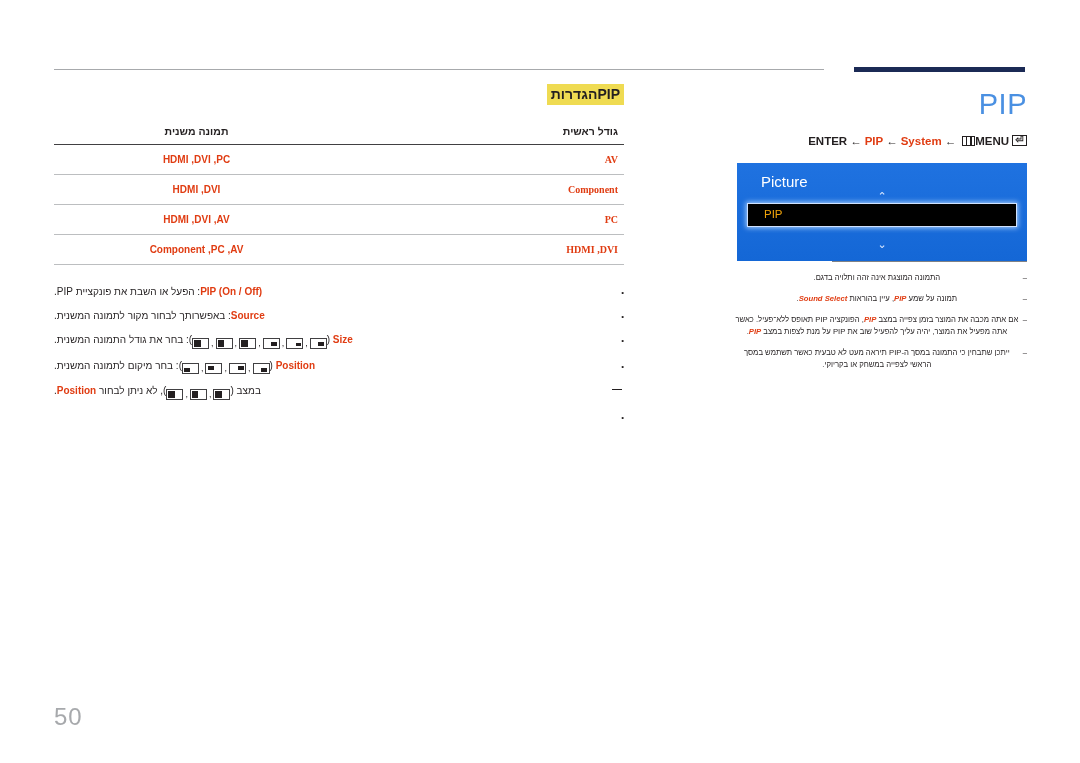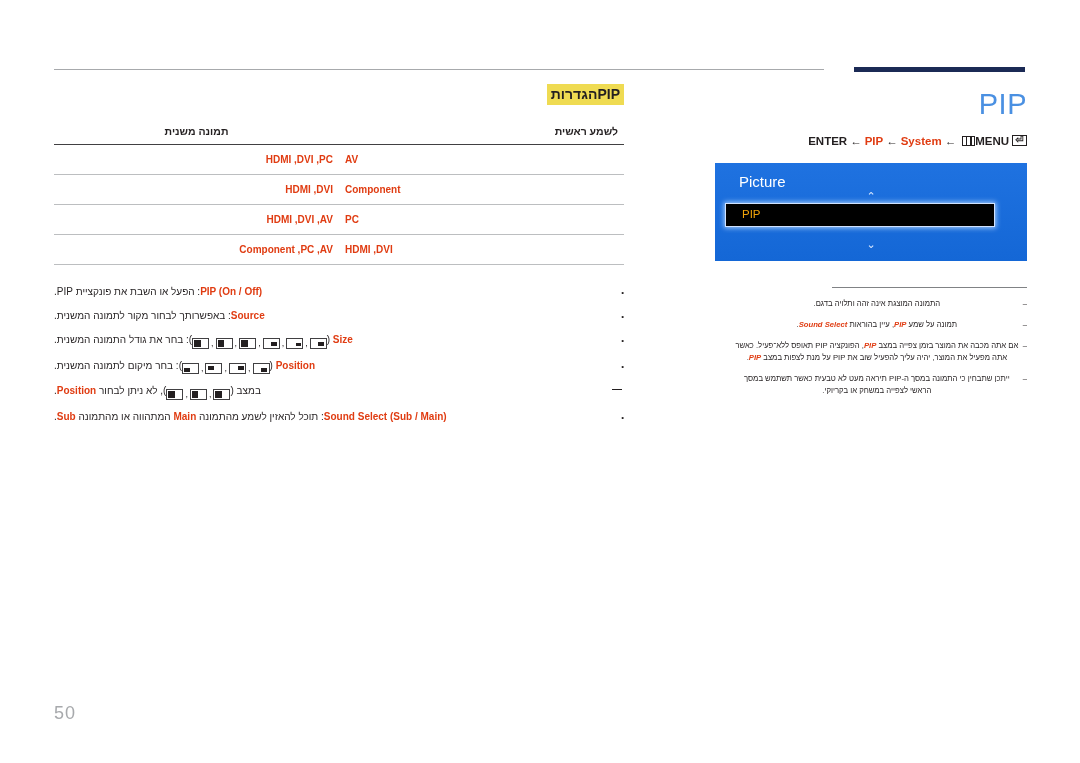--- a/index.html
+++ b/index.html
@@ -109,26 +109,25 @@
   .icon-enter span {
     position: absolute;
     left: 0; right: 0; top: -3px;
     font-size: 10px;
     line-height: 14px;
     color: #231f20;
   }
 
   
   .osd {
-    width: 312px;
+    width: 290px;
     height: 98px;
     background: #1a6fe0;
     background: linear-gradient(180deg,#1f72e0 0%, #1467d6 100%);
     position: relative;
-    margin-bottom: 26px;
   }
   .osd-title {
     position: absolute;
     left: 24px;
     top: 10px;
     color: #ffffff;
     font-size: 15px;
     direction: ltr;
   }
   .osd-chev {
@@ -232,22 +231,22 @@
   table.pip-table th.col-sub  { text-align: center; width: 50%; }
   table.pip-table thead tr { border-bottom: 1.6px solid #414042; }
   table.pip-table td {
     font-size: 10px;
     font-weight: bold;
     color: #e03c12;
     padding: 9px 6px 9px 6px;
     border-bottom: 1px solid #bcbec0;
     direction: ltr;
   }
-  table.pip-table td.col-main { text-align: left; }
-  table.pip-table td.col-sub  { text-align: right; }
+  table.pip-table td.col-main { text-align: right; font-family: Liberation Serif, serif; }
+  table.pip-table td.col-sub  { text-align: center; }
 
   ul.bullets {
     list-style: none;
     margin: 20px 0 0 0;
     padding: 0;
     direction: rtl;
   }
   ul.bullets li {
     font-size: 10px;
     line-height: 1.45;
@@ -320,21 +319,21 @@
     width: 10px;
     vertical-align: 4px;
     margin: 0 2px;
   }
 
   
   .page-num {
     position: absolute;
     left: 54px;
     top: 703px;
-    font-size: 18px;
+    font-size: 24px;
     color: #a7a9ac;
     font-weight: 300;
     letter-spacing: 1px;
   }
 </style>
 </head>
 <body>
 
 <div class="page">
 
@@ -383,21 +382,21 @@
   </div>
 
   <div class="main-col">
 
     <h2 class="section-title"><span class="hl">PIPהגדרות</span></h2>
 
 
     <table class="pip-table">
       <thead>
         <tr>
-          <th class="col-main">לשמע ראשית</th>
+          <th class="col-main">גודל ראשית</th>
           <th class="col-sub">תמונה משנית</th>
         </tr>
       </thead>
       <tbody>
         <tr>
           <td class="col-main">AV</td>
           <td class="col-sub">HDMI ,DVI ,PC</td>
         </tr>
         <tr>
           <td class="col-main">Component</td>
@@ -436,21 +435,20 @@
         <span class="li-text"><b>Position</b><span class="paren"> (</span><span class="glyphs"><span class="gl gl-bl"><i class="blk"></i></span><span class="sep">,</span><span class="gl gl-tl"><i class="blk"></i></span><span class="sep">,</span><span class="gl gl-tr"><i class="blk"></i></span><span class="sep">,</span><span class="gl gl-br"><i class="blk"></i></span></span><span>): בחר מיקום לתמונה המשנית.</span></span>
       </li>
 
       <li>
         <span class="bullet"><span class="dash-mark"></span></span>
         <span class="li-text"><span> במצב (</span><span class="glyphs"><span class="gl gl-split-a"><i class="blk"></i><i class="blk blk2"></i></span><span class="sep">,</span><span class="gl gl-split-b"><i class="blk"></i><i class="blk blk2"></i></span><span class="sep">,</span><span class="gl gl-split-c"><i class="blk"></i><i class="blk blk2"></i></span></span><span>), לא ניתן לבחור </span><b>Position</b><span>.</span></span>
       </li>
 
       <li>
         <span class="bullet">•</span>
-        <span class="li-text"><b>Sound Select (Sub / Main)</b><span>: תוכל להאזין לשמע מהתמונה </span><b>Main</b><span> המתהווה או מהתמונה </span><b>Sub</b><span>.</span></span>
       </li>
 
     </ul>
   </div>
 
   <div class="page-num">50</div>
 
 </div>
 
 </body></html>

